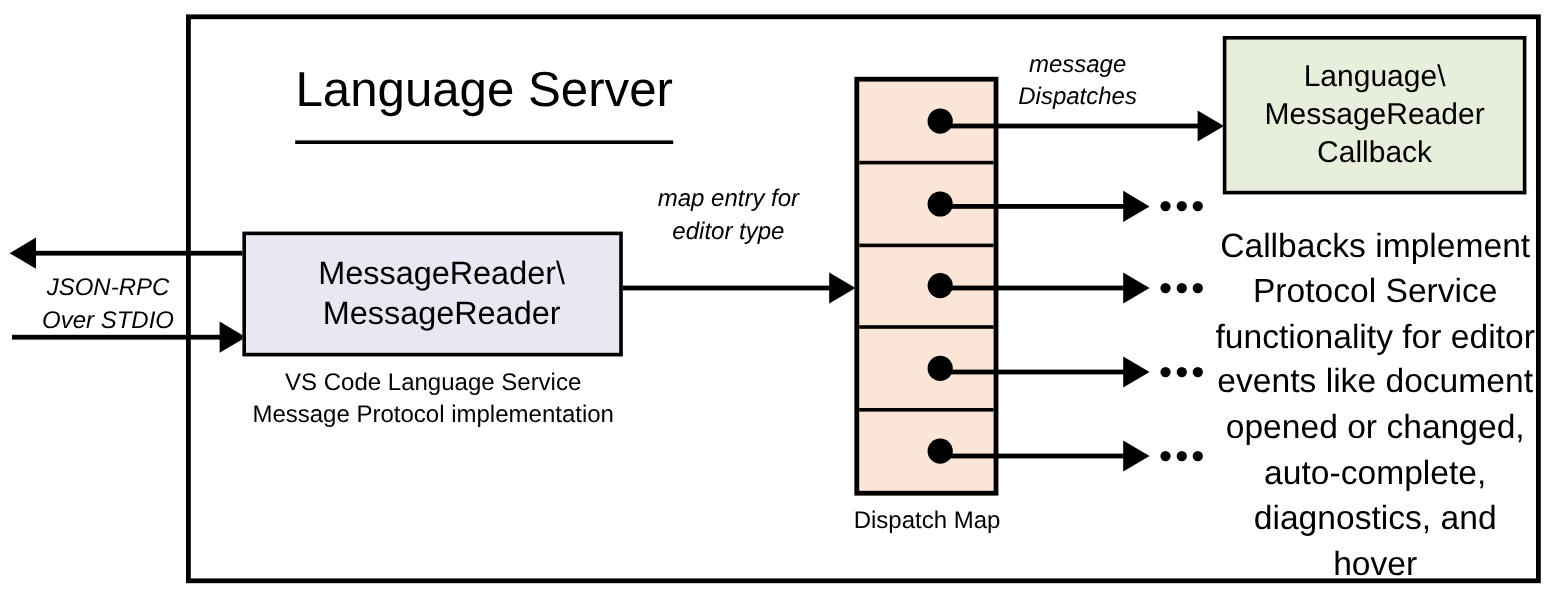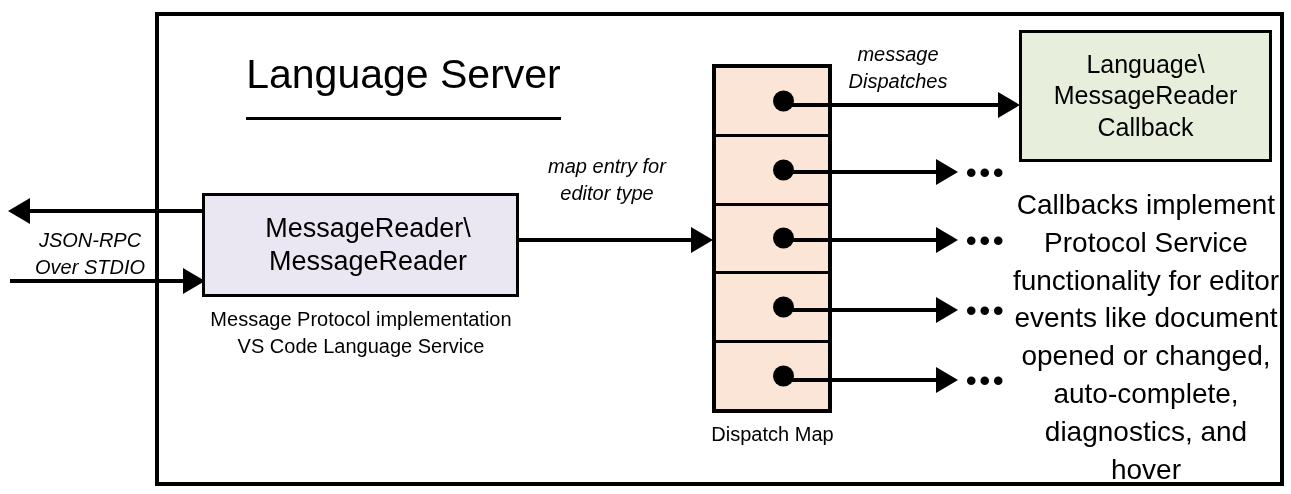--- a/index.html
+++ b/index.html
@@ -217,22 +217,22 @@
   </div>
 
   <div class="node-box" id="message-reader-box">
     <div class="label">
       <div>MessageReader\</div>
       <div>MessageReader</div>
     </div>
   </div>
 
   <div class="caption" id="message-reader-caption">
+    <div>VS Code Language Service</div>
     <div>Message Protocol implementation</div>
-    <div>VS Code Language Service</div>
   </div>
 
   <div class="hline" style="left:519px; top:238px; width:175px;"></div>
   <div class="arrow-right" style="left:691px; top:227px;"></div>
 
   <div class="edge-label" id="label-lookup">
     <div>map entry for</div>
     <div>editor type</div>
   </div>
 

